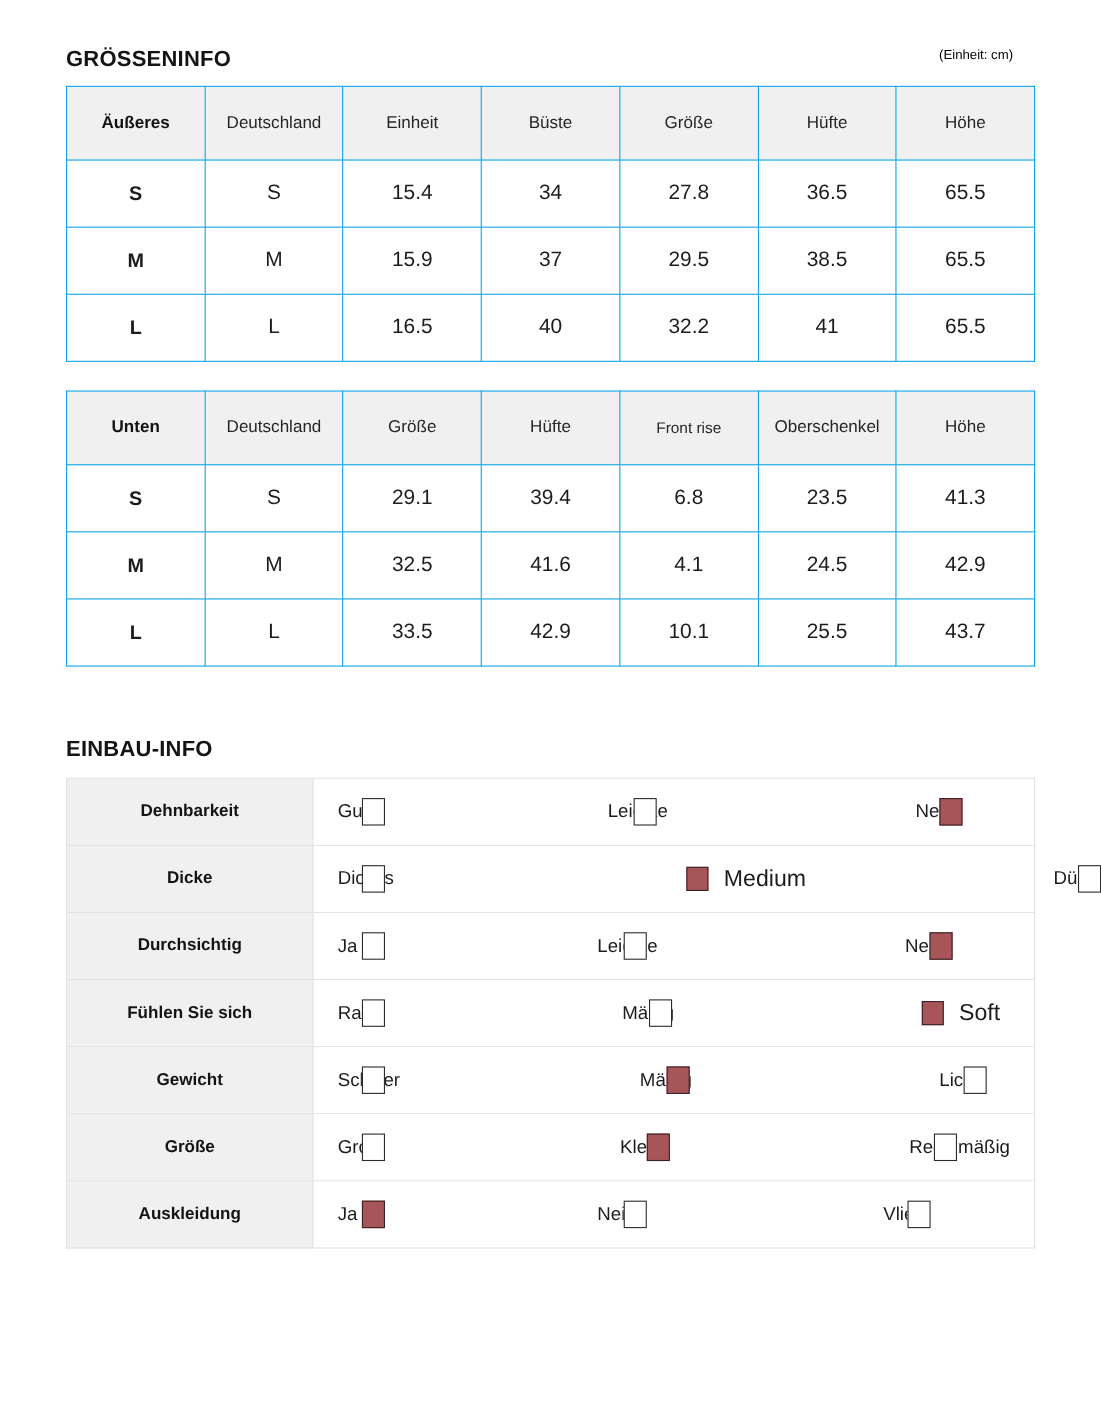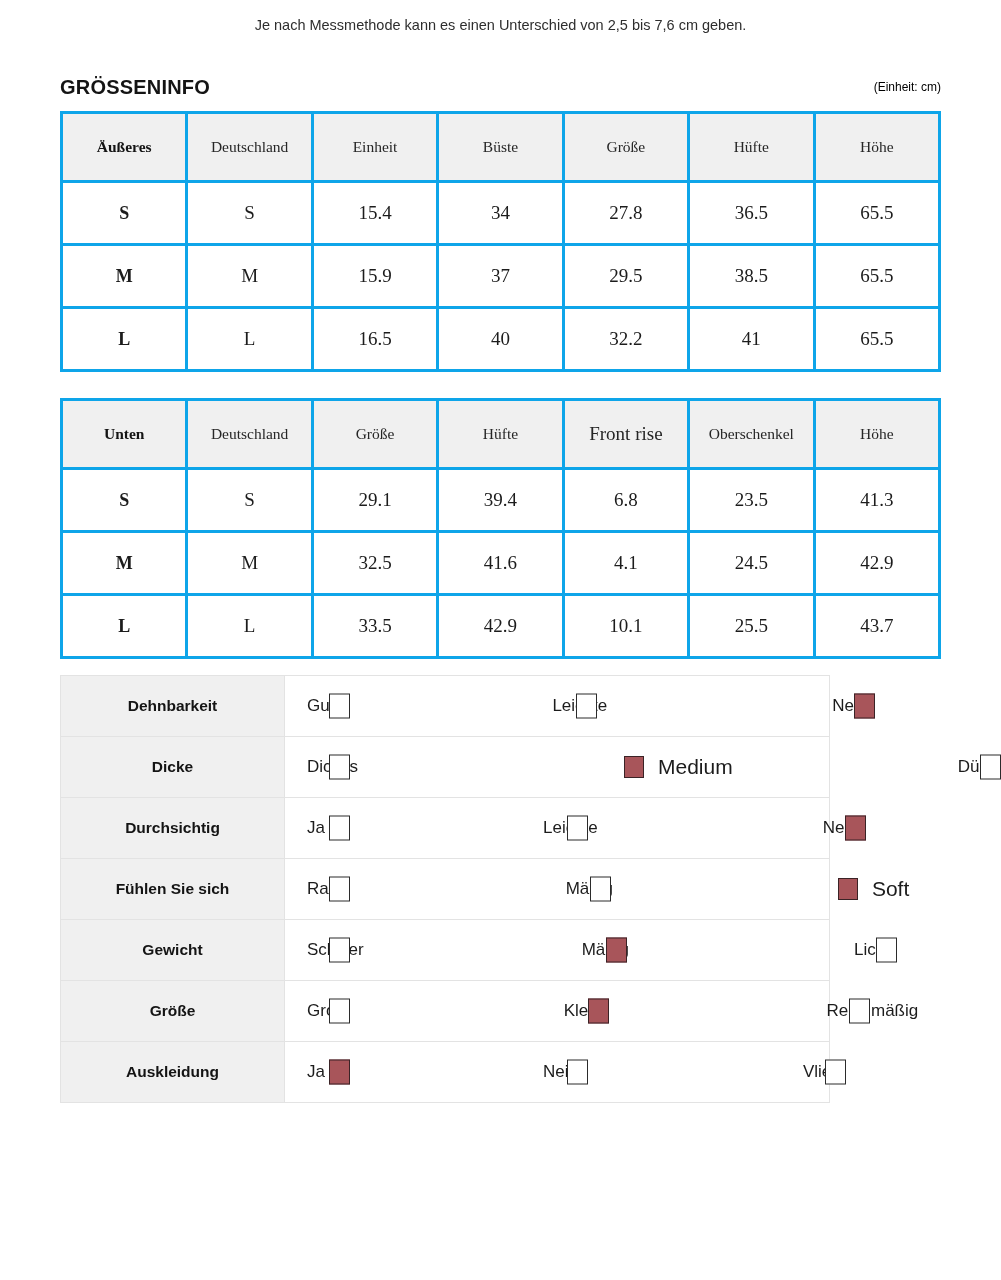--- a/index.html
+++ b/index.html
@@ -39,23 +39,23 @@
     font-size: 14.5px;
     color: #2e2e2e;
     margin: 0;
     padding-top: 17px;
     font-weight: normal;
   }
 
   
   .section-head {
     display: flex;
-    align-items: center;
+    align-items: flex-start;
     justify-content: space-between;
-    margin: 0 60px 0 60px;
+    margin: 0 80px 0 60px;
   }
   .section-title {
     font-size: 20px;
     font-weight: bold;
     color: #141414;
     letter-spacing: 0.2px;
     line-height: 1;
   }
   .unit-note {
     font-size: 12px;
@@ -68,57 +68,56 @@
 
   
   .size-table {
     margin: 14px 60px 0 60px;
     border-collapse: collapse;
     width: 881px;
     table-layout: fixed;
   }
   .size-table th,
   .size-table td {
-    border: 3px solid #0ea5e9;
+    border: 1px solid #0ea5e9;
     text-align: center;
     font-weight: normal;
     color: #1c1c1c;
-    font-family: Liberation Serif, serif;
   }
   .size-table thead th {
     background: #f0f0f0;
     height: 64px;
     font-size: 15.5px;
     color: #262626;
   }
   .size-table thead th.corner {
     font-weight: bold;
     font-size: 15.5px;
     color: #141414;
   }
   .size-table thead th.big {
-    font-size: 19px;
+    font-size: 14px;
   }
   .size-table tbody td {
     background: #ffffff;
     height: 58px;
     font-size: 19px;
   }
   .size-table tbody td.rowlabel {
     font-weight: bold;
     font-size: 18px;
   }
   .tbl2 { margin-top: 12px; }
   .spacer-2 { height: 14px; }
 
   
   .info-table {
     margin: 16px 60px 0 60px;
     border-collapse: collapse;
-    width: 770px;
+    width: 881px;
     table-layout: fixed;
   }
   .info-table td {
     border: 1px solid #e3e3e3;
     height: 58px;
     vertical-align: middle;
   }
   .info-label {
     width: 221px;
     background: #f0f0f0;
@@ -168,21 +167,20 @@
     height: 22px;
     margin-right: 14px;
     flex: 0 0 auto;
   }
 </style>
 </head>
 <body>
 
 <div class="page">
 
-  <p class="doc-subtitle">Je nach Messmethode kann es einen Unterschied von 2,5 bis 7,6 cm geben.</p>
 
   <div class="section-head sec1-head">
     <div class="section-title">GRÖSSENINFO</div>
     <div class="unit-note">(Einheit: cm)</div>
   </div>
 
   <table class="size-table tbl1">
     <thead>
       <tr>
         <th class="corner">Äußeres</th>
@@ -263,20 +261,23 @@
         <td>L</td>
         <td>33.5</td>
         <td>42.9</td>
         <td>10.1</td>
         <td>25.5</td>
         <td>43.7</td>
       </tr>
     </tbody>
   </table>
 
+  <div class="section-head sec2-head">
+    <div class="section-title">EINBAU-INFO</div>
+  </div>
 
   <table class="info-table">
     <tbody id="fit-body">
         <tr>
           <td class="info-label">Dehnbarkeit</td>
           <td class="info-opts">
             <div class="opt-row">
               <div class="opt" style="margin-left: 22px;">
                 <span class="lbl">Gut</span>
                 <span class="mark" style="left: 22px; top: 50%; transform: translateY(-50%);"></span>

